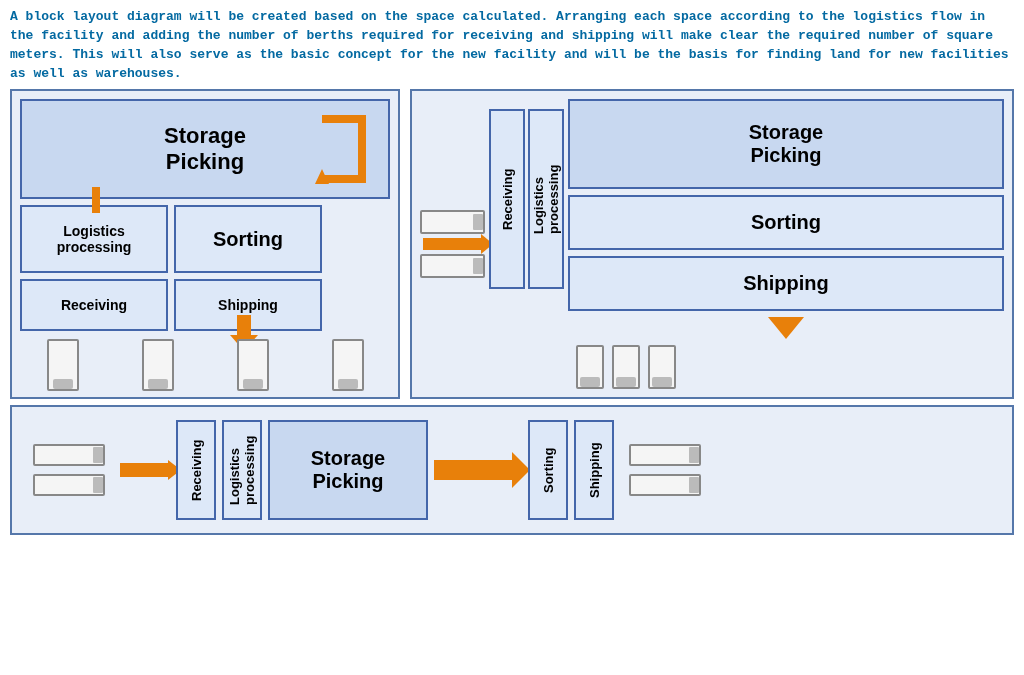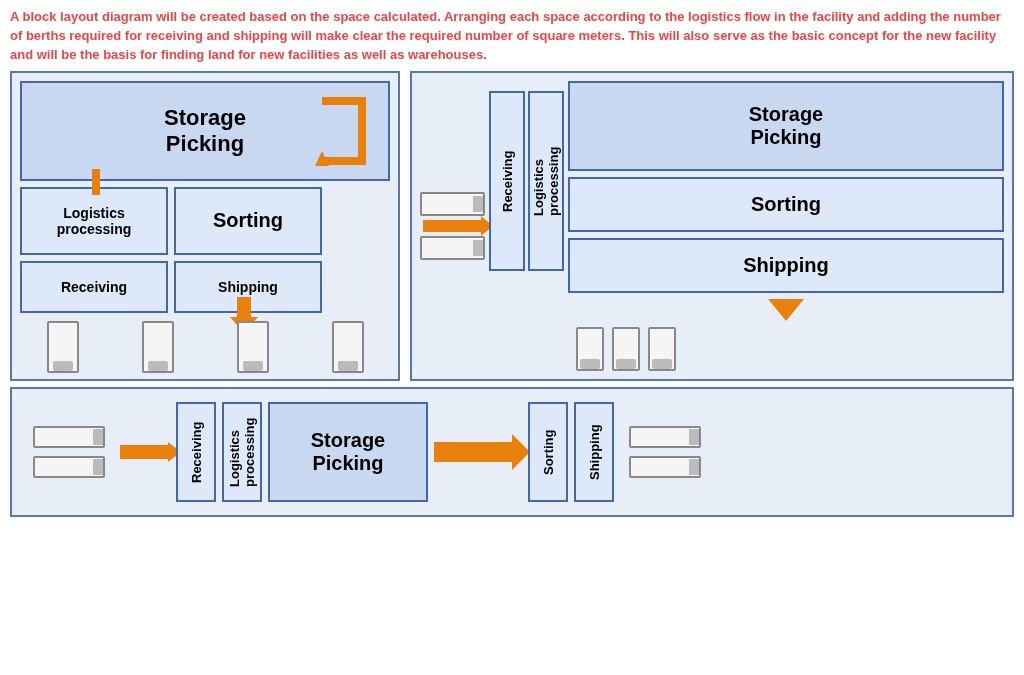--- a/index.html
+++ b/index.html
@@ -17,22 +17,23 @@
       height: 675px;
       padding: 8px 10px;
       display: flex;
       flex-direction: column;
       gap: 6px;
     }
 
     .description {
       font-size: 13px;
       line-height: 1.45;
-      color: #ef4444;
+      color: #0369a1;
       font-weight: 600;
+      font-family: Liberation Mono, monospace;
     }
 
     .diagrams-top {
       display: flex;
       gap: 10px;
       flex: 0 0 auto;
     }
 
     
     .diagram-left {

